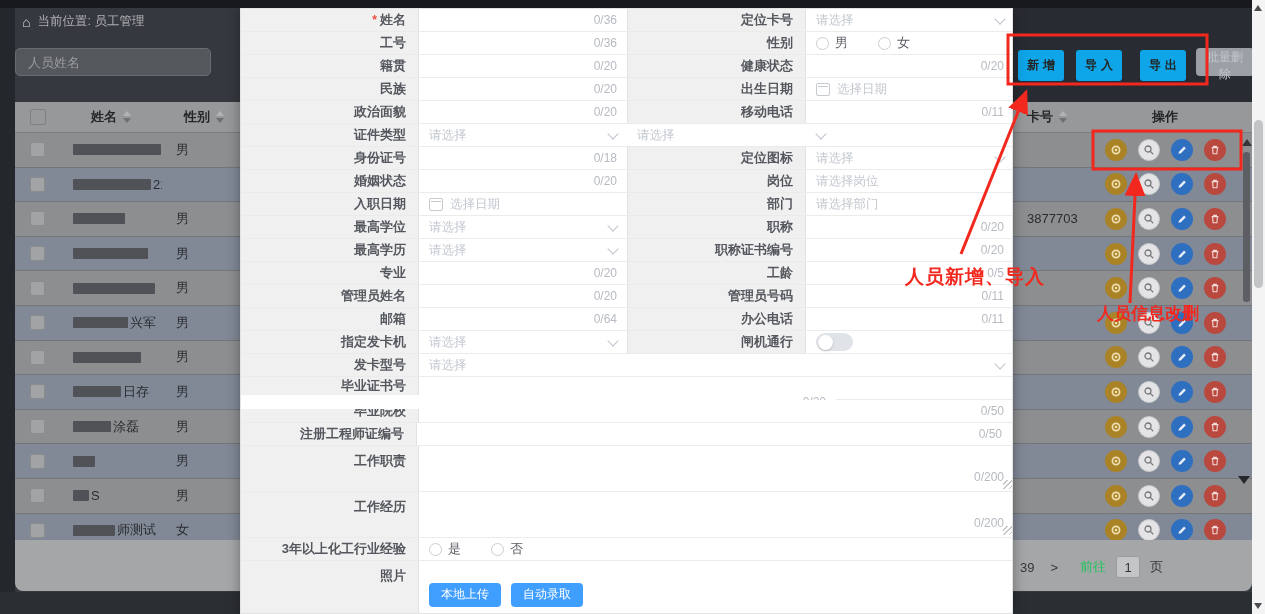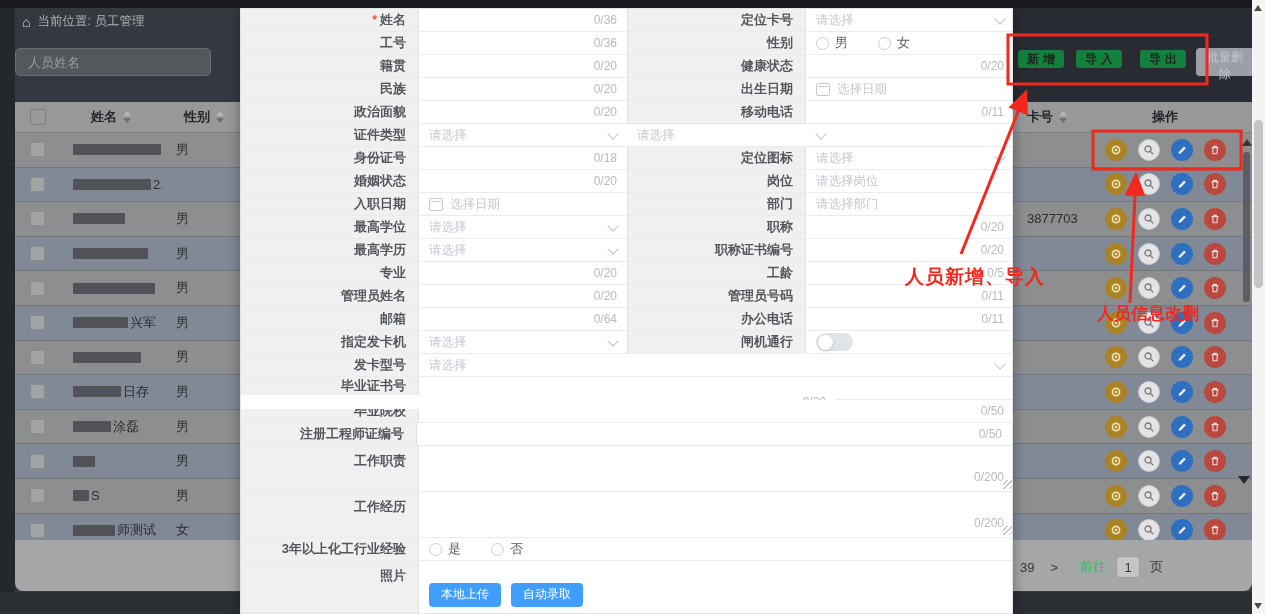--- a/index.html
+++ b/index.html
@@ -15,21 +15,21 @@
 
   .breadcrumb{position:absolute;left:22px;top:13px;display:flex;align-items:center;gap:7px;
               color:#b0b1b4;font-size:12.5px;z-index:5}
   .home-ic{color:#d5d6d8;font-size:14px;line-height:1}
   .search-input{position:absolute;left:15px;top:48px;width:196px;height:28px;background:#54575c;
                 border:1px solid #686b70;border-radius:5px;color:#c6c7c9;font-size:13px;
                 padding:0 12px;box-sizing:border-box;z-index:5;outline:none}
   .search-input::placeholder{color:#9a9da2}
 
   
-  .tb-btn{position:absolute;top:50px;height:18px;width:46px;background:#15803d;border:none;
+  .tb-btn{position:absolute;top:50px;height:31px;width:46px;background:#0ea5e9;border:none;
           border-radius:3px;color:#23241f;font-size:12px;font-weight:bold;letter-spacing:4px;
           z-index:6;display:flex;align-items:center;justify-content:center;padding:0 0 0 4px;
           box-sizing:border-box;cursor:pointer}
   #btn-add{left:1018px}#btn-import{left:1076px}#btn-export{left:1140px}
   #btn-batch{position:absolute;left:1196px;top:48px;width:58px;height:28px;background:#9ba0a6;
              color:#c2c6cc;font-size:12px;border:none;border-radius:4px;z-index:6}
 
   
   #table-card{position:absolute;left:15px;top:102px;width:1237px;height:490px;z-index:3}
   .t-header{height:31px;background:#97989a;display:flex;align-items:center;

